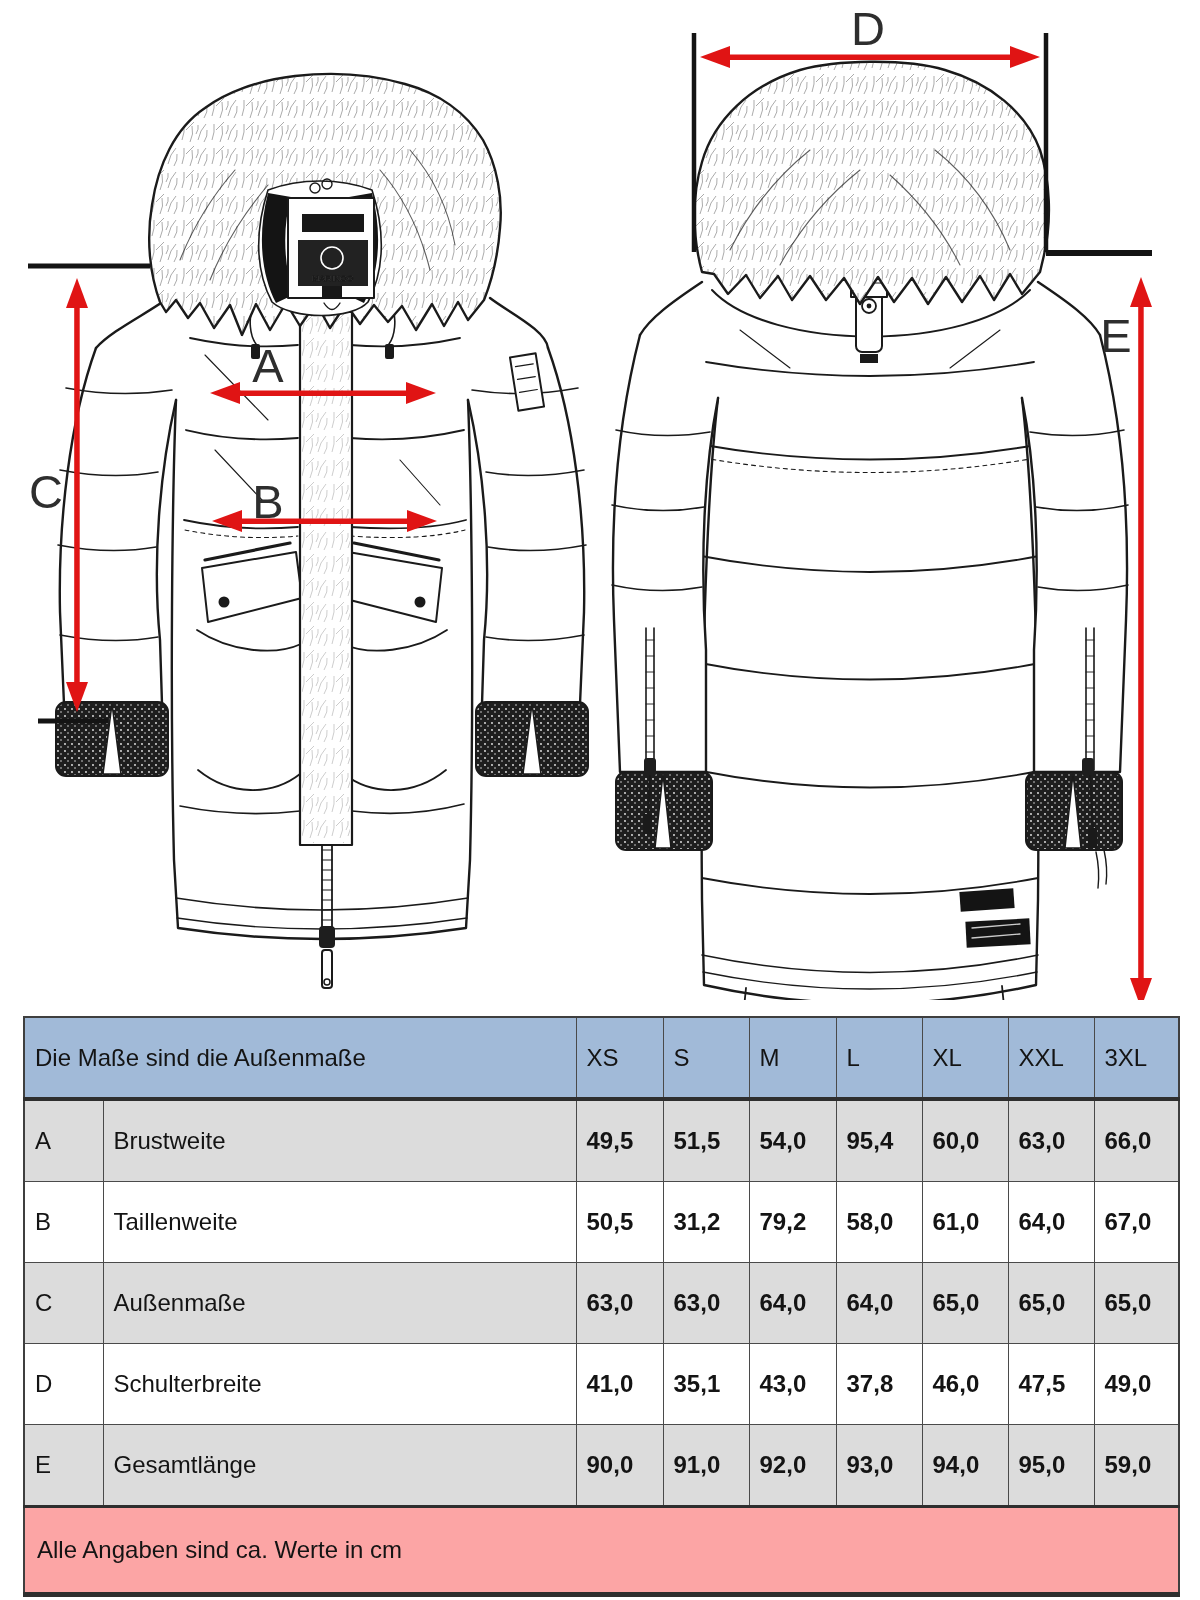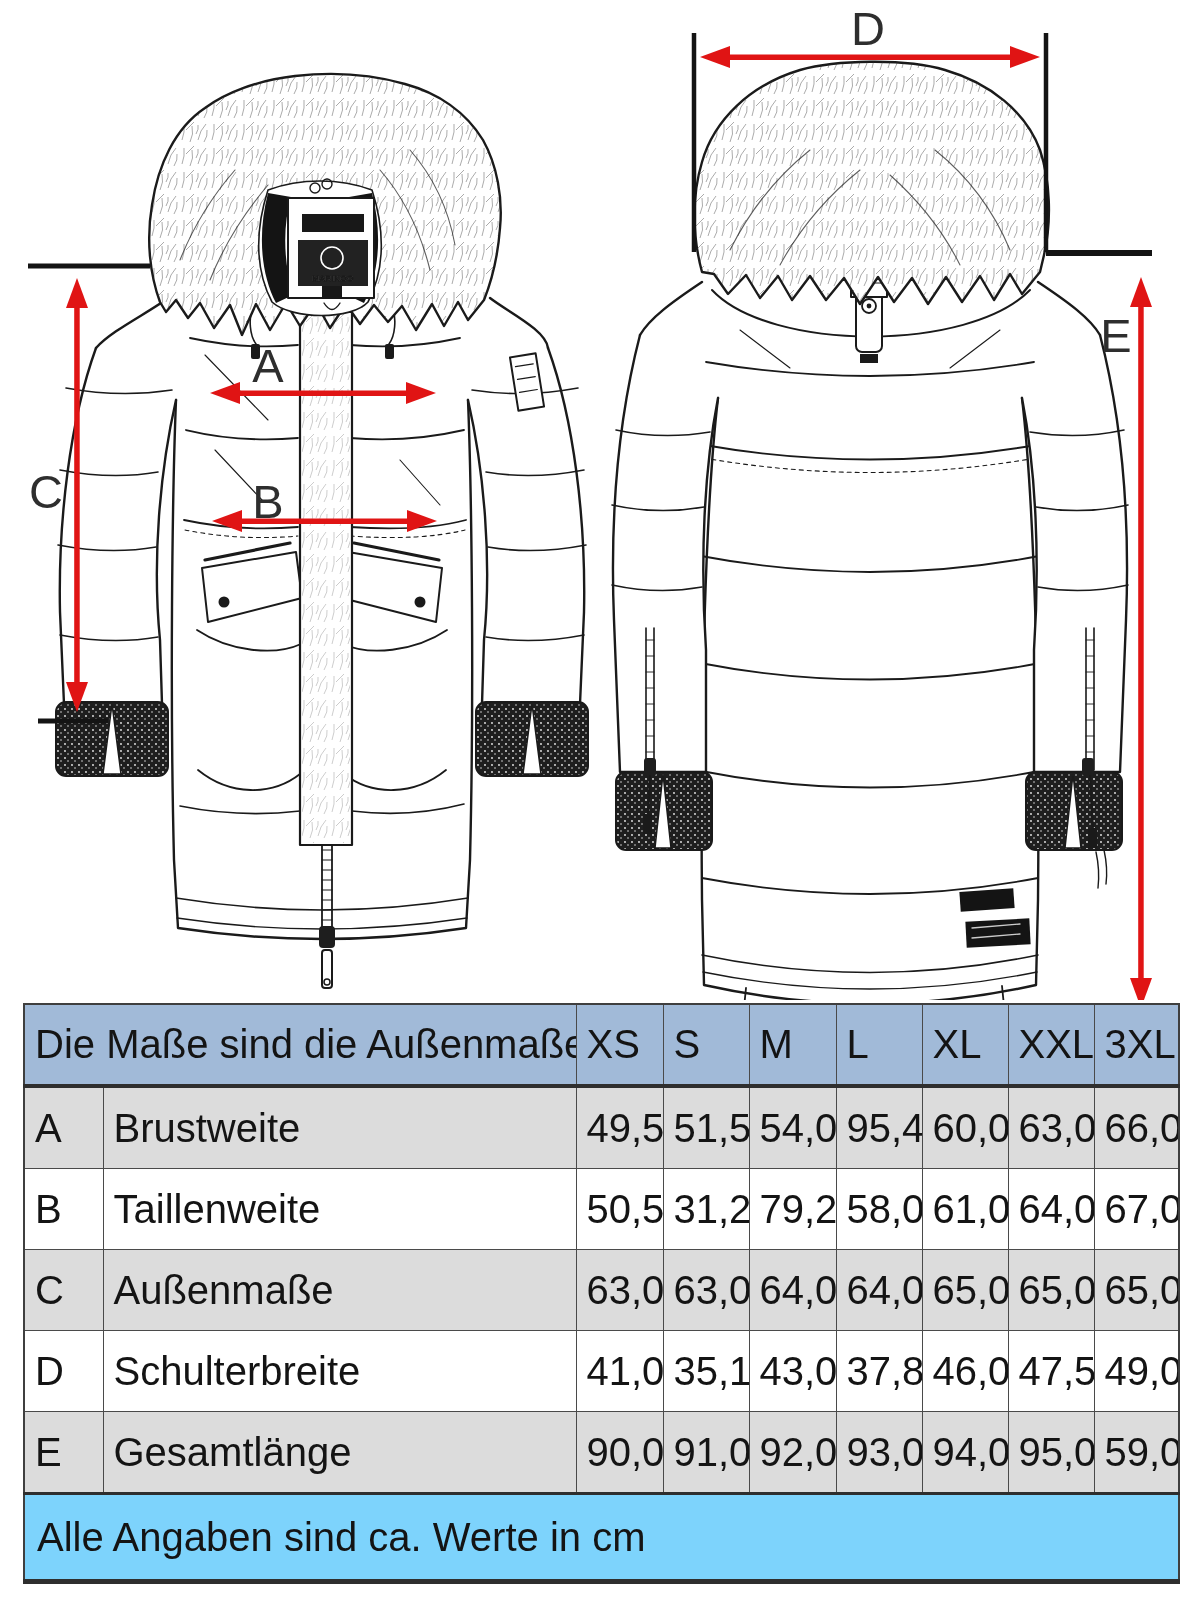--- a/index.html
+++ b/index.html
@@ -13,37 +13,37 @@
     font-size:47px;fill:#2e2e2e;text-anchor:middle;
   }
   .brand-text{
     font-family:"Liberation Sans",sans-serif;
     font-size:8px;fill:#ffffff;text-anchor:middle;letter-spacing:.5px;
   }
   
   #size-table-wrap{position:absolute;left:23px;top:1003px;}
   table.size-table{
     border-collapse:collapse;table-layout:fixed;width:1155px;
-    font-family:"Liberation Sans",sans-serif;font-size:40px;color:#141414;
-    border:2px solid #3f3f3f;border-bottom:5px solid #2e2e2e;
+    font-family:"Liberation Sans",sans-serif;font-size:24px;color:#141414;
+    border:2px solid #3f3f3f;border-bottom:5px solid #2e2e2e;margin-top:13px;
   }
   table.size-table td{
     border:1.5px solid #4a4a4a;
     height:80px;vertical-align:middle;
     padding:0 4px 0 10px;overflow:hidden;white-space:nowrap;
   }
   td.hdr{background:#a1bad8;}
   td.hdr-title{padding-left:12px;}
   tr.hdr-row td{border-bottom:4px solid #2e2e2e;height:79px;}
   tr.alt td{background:#dcdcdc;}
   tr.plain td{background:#ffffff;}
   td.letter{padding-left:14px;}
-  td.val{padding-left:8px;}
+  td.val{padding-left:8px;font-weight:bold;}
   tr.foot-row td{
-    background:#7dd3fc;border-top:3px solid #2e2e2e;height:84px;padding-left:12px;
+    background:#fca5a5;border-top:3px solid #2e2e2e;height:84px;padding-left:12px;
   }
 </style>
 </head>
 <body>
 
 <div id="canvas">
 
   <svg id="diagram-svg" width="1200" height="1000" viewBox="0 0 1200 1000">
     <defs>
       <pattern id="fur" width="30" height="24" patternUnits="userSpaceOnUse">

